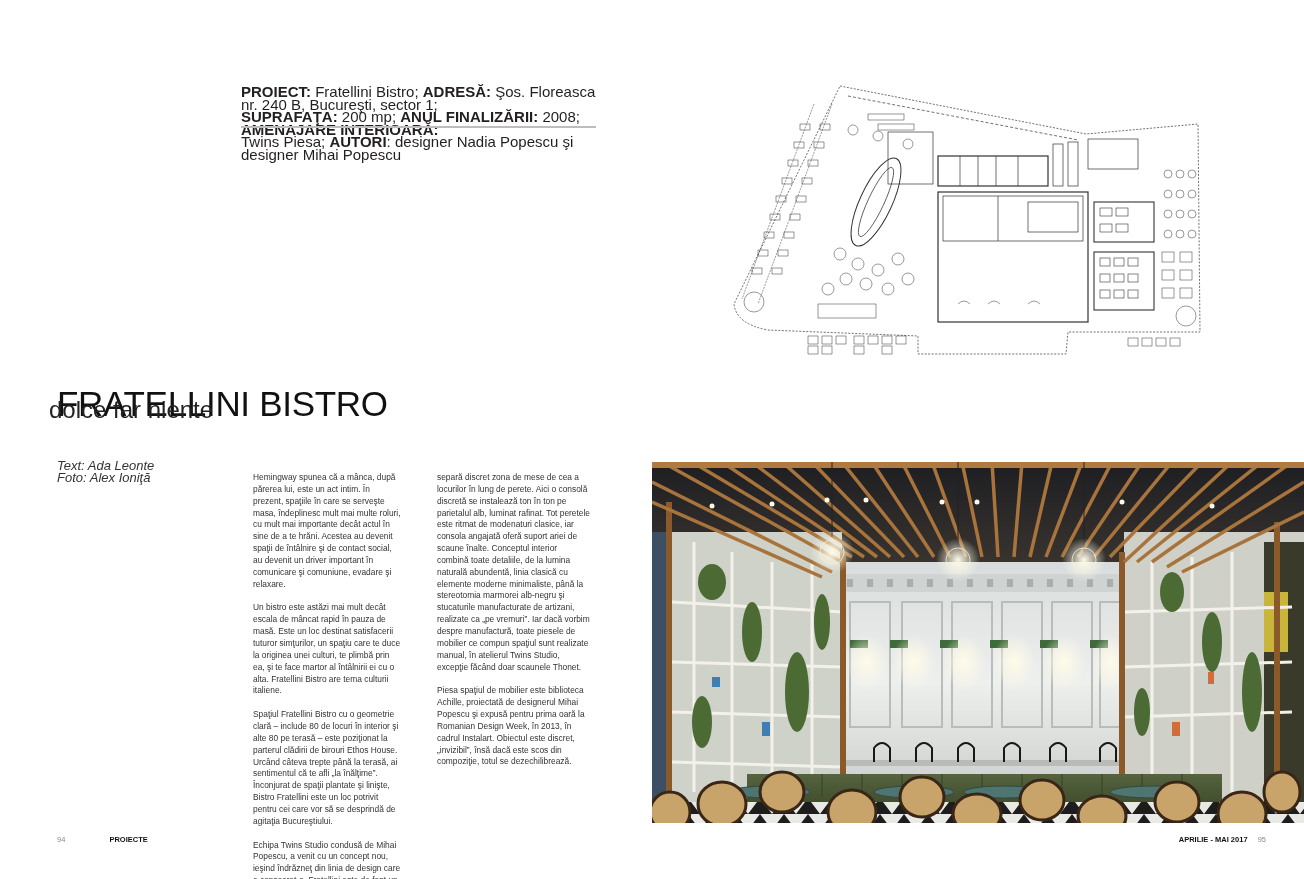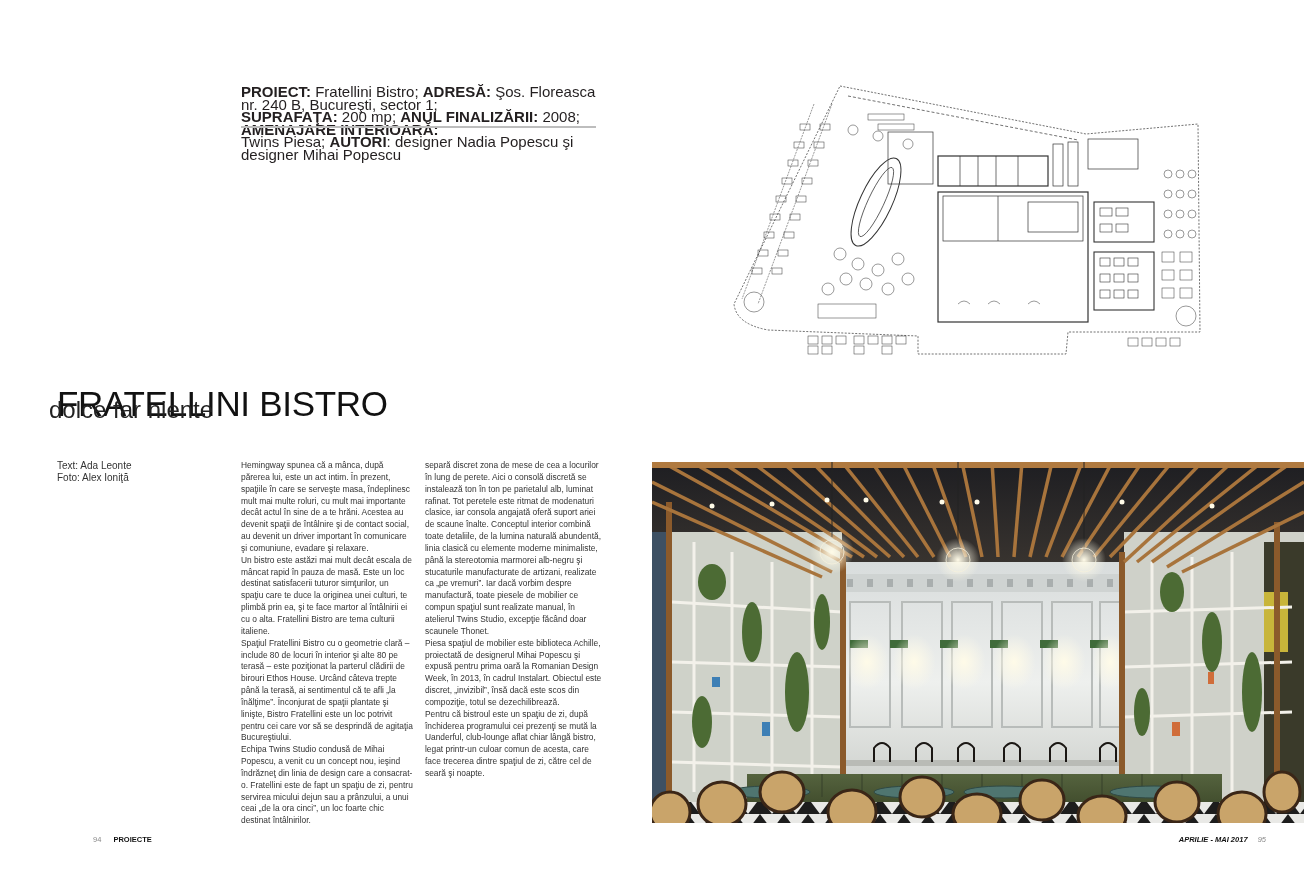--- a/index.html
+++ b/index.html
@@ -6,31 +6,31 @@
     html, body { width: 1304px; height: 879px; background: #ffffff; overflow: hidden; }
     body { position: relative; font-family: "Liberation Sans", sans-serif; color: #231f20; }
 
     .proj-box { position: absolute; left: 241px; top: 86px; width: 360px; font-size: 15px; line-height: 12.6px; color: #231f20; }
     .proj-box b { font-weight: bold; }
     .proj-rule { position: absolute; left: 241px; top: 126px; width: 355px; height: 2px; background: #bdbdbd; }
 
     .title { position: absolute; left: 57px; top: 356px; font-size: 35px; letter-spacing: -0.3px; line-height: 40px; color: #111; font-weight: normal; margin-top: 28px; }
     .subtitle { position: absolute; left: 49px; top: 397px; font-size: 24px; line-height: 26px; color: #222; }
 
-    .credits { position: absolute; left: 57px; top: 460px; font-size: 10px; line-height: 12px; color: #333; }
+    .credits { position: absolute; left: 57px; top: 460px; font-size: 13px; line-height: 12px; color: #333; font-style: italic; }
 
     .col { position: absolute; top: 460px; font-size: 8.4px; line-height: 11.85px; color: #333; text-align: left; }
-    .col p { margin: 0; }
+    .col p { margin: 12px; }
     .col1 { left: 241px; width: 172px; }
     .col2 { left: 425px; width: 178px; }
 
     .footer-left { position: absolute; left: 57px; top: 835px; font-size: 7.5px; }
-    .footer-left .pn { color: #888; margin-right: 10px; margin-left: 36px; }
-    .footer-left .sec { font-weight: bold; color: #111; }
-    .footer-right { position: absolute; right: 38px; top: 835px; font-size: 7.5px; font-style: italic; }
+    .footer-left .pn { color: #888; margin-right: 10px; }
+    .footer-left .sec { font-weight: bold; color: #111; margin-left: 32px; }
+    .footer-right { position: absolute; right: 38px; top: 835px; font-size: 7.5px; }
     .footer-right .issue { font-weight: bold; color: #111; margin-right: 8px; }
     .footer-right .pn { color: #888; }
 
     .floorplan { position: absolute; left: 728px; top: 84px; width: 476px; height: 284px; }
 
     .photo { position: absolute; left: 652px; top: 462px; width: 652px; height: 361px; overflow: hidden; background: #2a2520; }
   </style>
 </head>
 <body>
 
@@ -60,21 +60,20 @@
 <div class="col col1">
   <p>Hemingway spunea că a mânca, după părerea lui, este un act intim. În prezent, spaţiile în care se serveşte masa, îndeplinesc mult mai multe roluri, cu mult mai importante decât actul în sine de a te hrăni. Acestea au devenit spaţii de întâlnire şi de contact social, au devenit un driver important în comunicare şi comuniune, evadare şi relaxare.</p>
   <p>Un bistro este astăzi mai mult decât escala de mâncat rapid în pauza de masă. Este un loc destinat satisfacerii tuturor simţurilor, un spaţiu care te duce la originea unei culturi, te plimbă prin ea, şi te face martor al întâlnirii ei cu o alta. Fratellini Bistro are tema culturii italiene.</p>
   <p>Spaţiul Fratellini Bistro cu o geometrie clară – include 80 de locuri în interior şi alte 80 pe terasă – este poziţionat la parterul clădirii de birouri Ethos House. Urcând câteva trepte până la terasă, ai sentimentul că te afli „la înălţime”. Înconjurat de spaţii plantate şi linişte, Bistro Fratellini este un loc potrivit pentru cei care vor să se desprindă de agitaţia Bucureştiului.</p>
   <p>Echipa Twins Studio condusă de Mihai Popescu, a venit cu un concept nou, ieşind îndrăzneţ din linia de design care a consacrat-o. Fratellini este de fapt un spaţiu de zi, pentru servirea micului dejun sau a prânzului, a unui ceai „de la ora cinci”, un loc foarte chic destinat întâlnirilor.</p>
 </div>
 
 <div class="col col2">
   <p>separă discret zona de mese de cea a locurilor în lung de perete. Aici o consolă discretă se instalează ton în ton pe parietalul alb, luminat rafinat. Tot peretele este ritmat de modenaturi clasice, iar consola angajată oferă suport ariei de scaune înalte. Conceptul interior combină toate detaliile, de la lumina naturală abundentă, linia clasică cu elemente moderne minimaliste, până la stereotomia marmorei alb-negru şi stucaturile manufacturate de artizani, realizate ca „pe vremuri”. Iar dacă vorbim despre manufactură, toate piesele de mobilier ce compun spaţiul sunt realizate manual, în atelierul Twins Studio, excepţie făcând doar scaunele Thonet.</p>
   <p>Piesa spaţiul de mobilier este biblioteca Achille, proiectată de designerul Mihai Popescu şi expusă pentru prima oară la Romanian Design Week, în 2013, în cadrul Instalart. Obiectul este discret, „invizibil”, însă dacă este scos din compoziţie, totul se dezechilibrează.</p>
-  <p>Pentru că bistroul este un spaţiu de zi, după închiderea programului cei prezenţi se mută la Uanderful, club-lounge aflat chiar lângă bistro, legat printr-un culoar comun de acesta, care face trecerea dintre spaţiul de zi, către cel de seară şi noapte.</p>
 </div>
 
 <div class="floorplan">
   <svg width="476" height="284" viewBox="0 0 476 284" xmlns="http://www.w3.org/2000/svg" fill="none" stroke="#333" stroke-width="0.7">
 
     <path d="M112 2 L358 50 L470 40 L472 248 L340 248 L338 270 L190 270 L190 252 L40 246 Q8 240 6 220 L112 2 Z" stroke-dasharray="2 1.5"></path>
     <path d="M120 12 L350 56" stroke-dasharray="3 2"></path>
 
     <rect x="210" y="108" width="150" height="130" stroke-width="1.2"></rect>
     <rect x="215" y="112" width="140" height="45"></rect>

